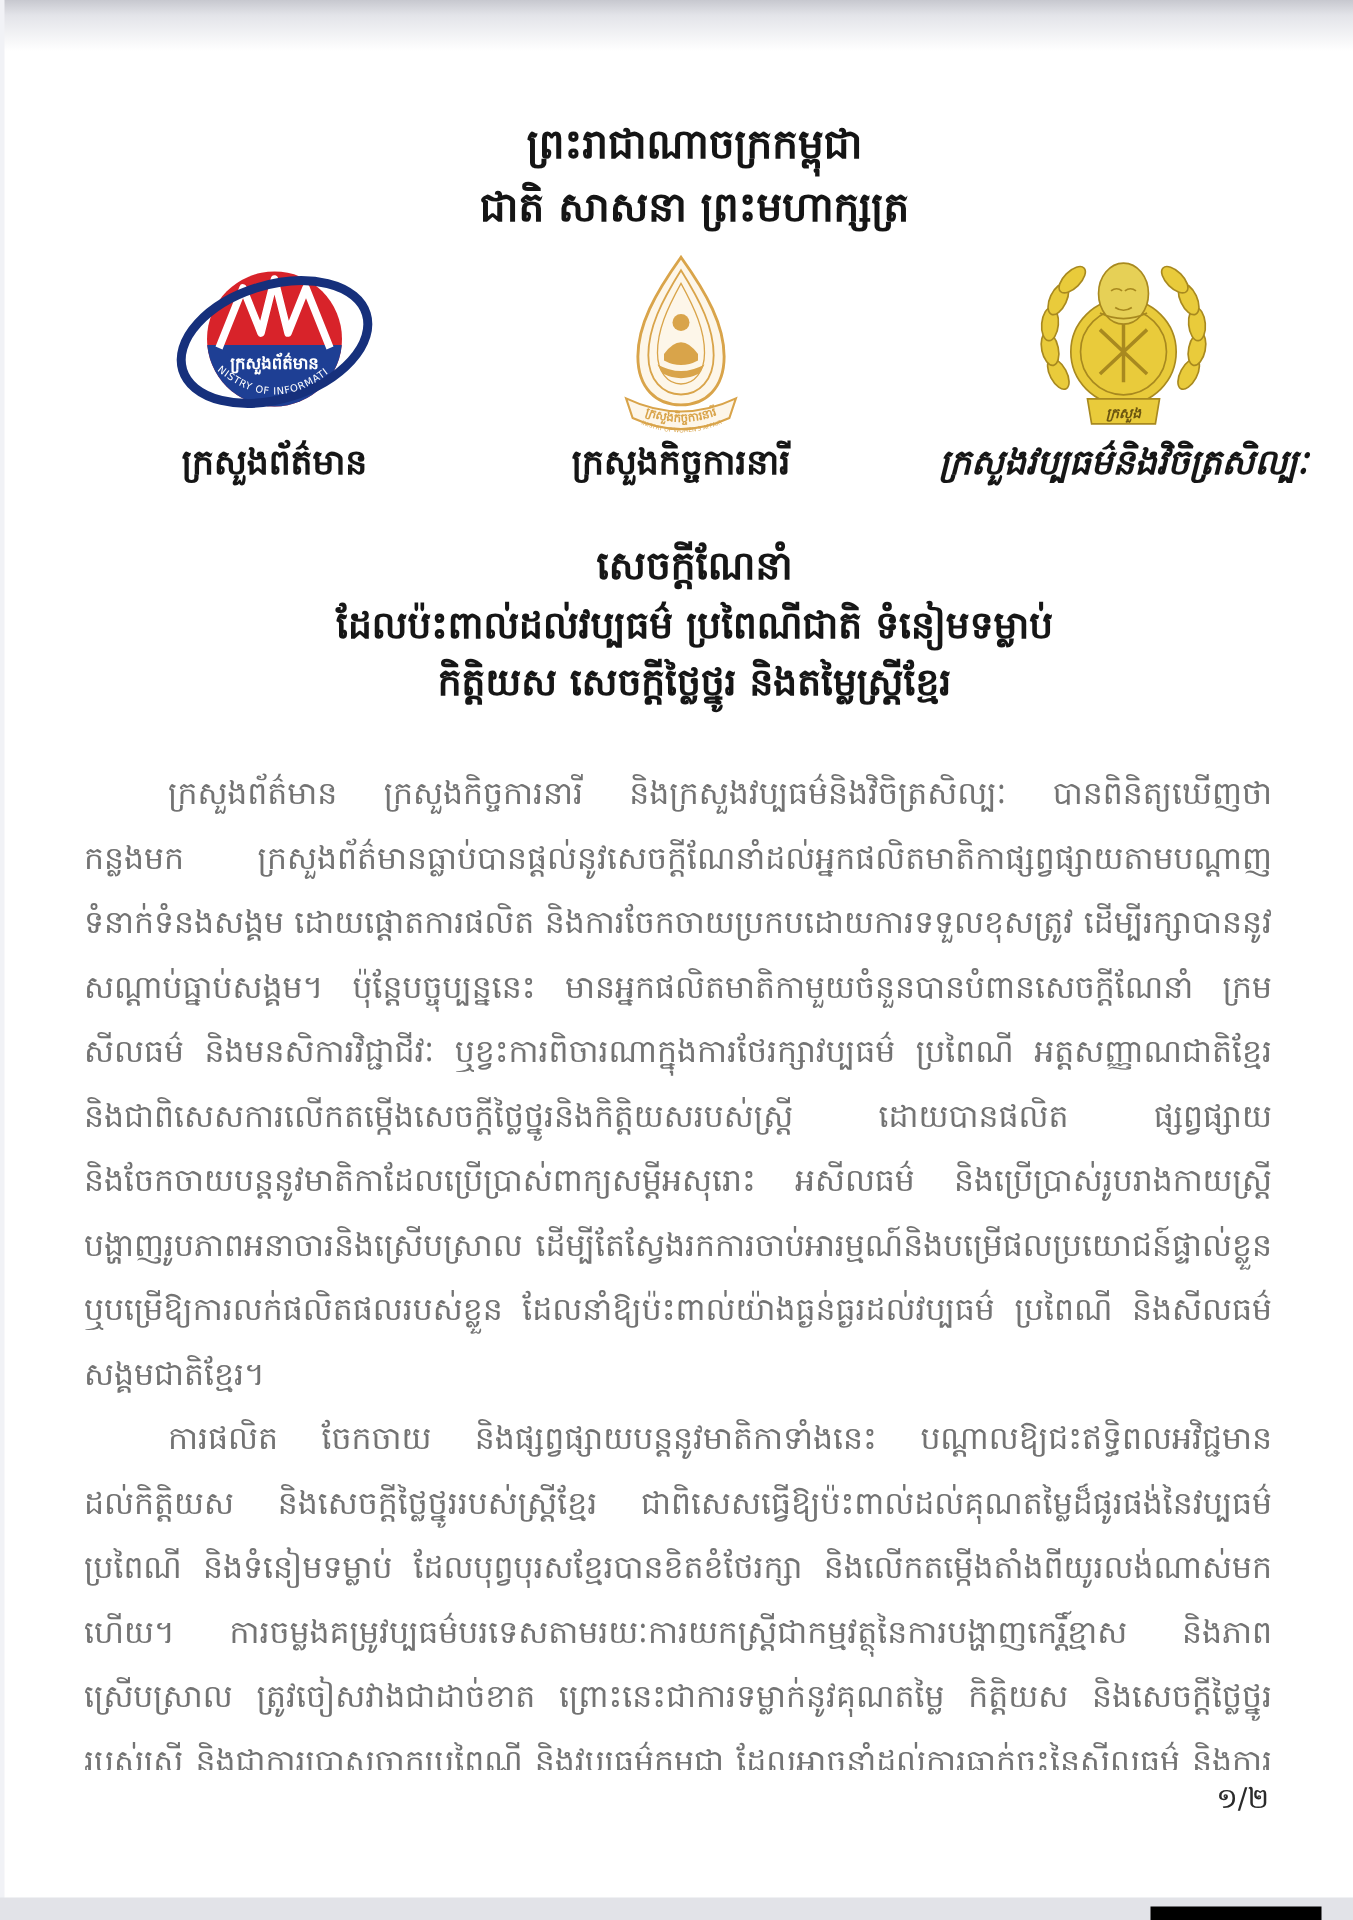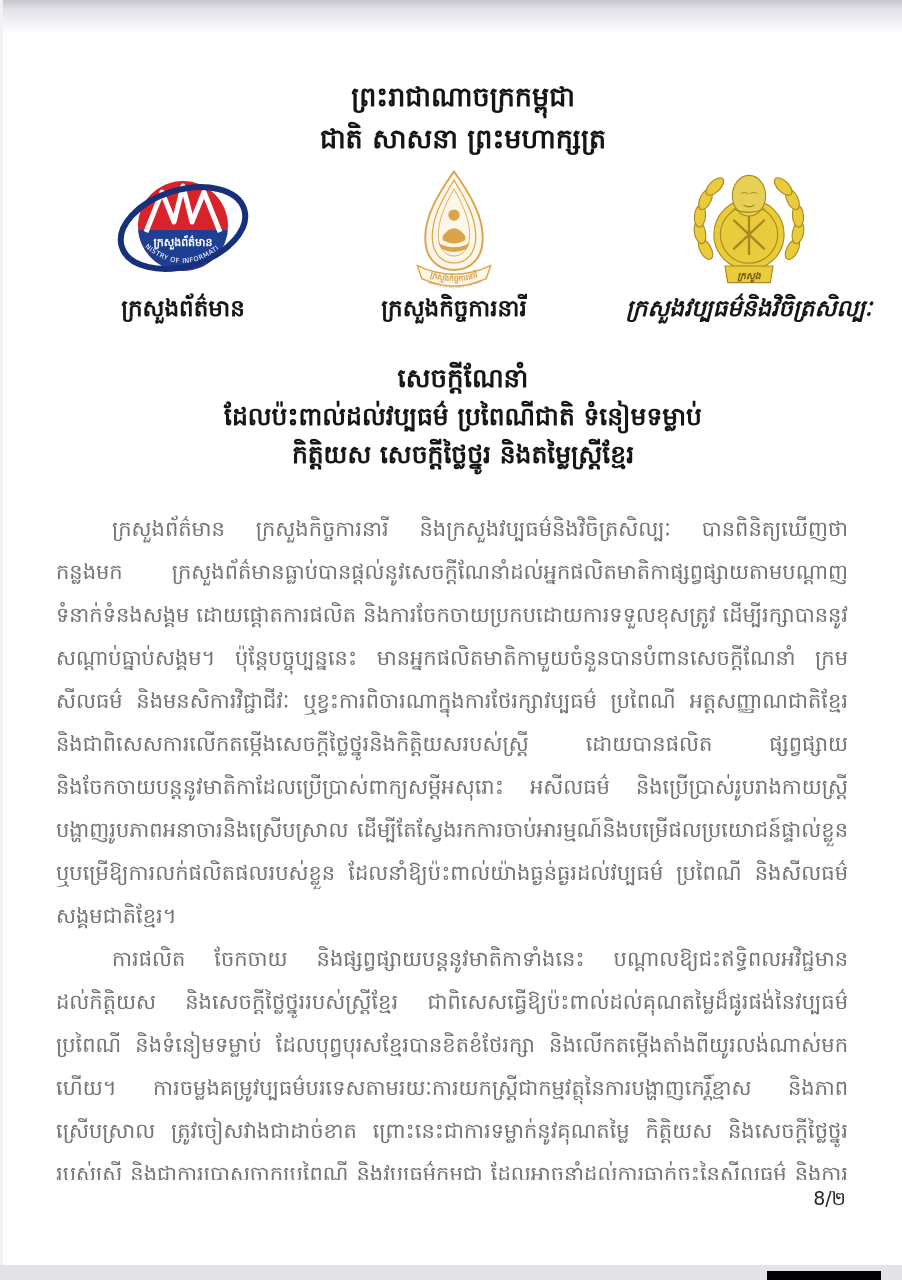--- a/index.html
+++ b/index.html
@@ -143,17 +143,17 @@
     <div class="title-line4">ដែលប៉ះពាល់ដល់វប្បធម៌ ប្រពៃណីជាតិ ទំនៀមទម្លាប់</div>
     <div class="title-line5">កិត្តិយស សេចក្តីថ្លៃថ្នូរ និងតម្លៃស្ត្រីខ្មែរ</div>
   </div>
 
   <main class="body-text">
     <p>ក្រសួងព័ត៌មាន ក្រសួងកិច្ចការនារី និងក្រសួងវប្បធម៌និងវិចិត្រសិល្បៈ បានពិនិត្យឃើញថា កន្លងមក ក្រសួងព័ត៌មានធ្លាប់បានផ្តល់នូវសេចក្តីណែនាំដល់អ្នកផលិតមាតិកាផ្សព្វផ្សាយតាមបណ្តាញទំនាក់ទំនងសង្គម ដោយផ្តោតការផលិត និងការចែកចាយប្រកបដោយការទទួលខុសត្រូវ ដើម្បីរក្សាបាននូវសណ្តាប់ធ្នាប់សង្គម។ ប៉ុន្តែបច្ចុប្បន្ននេះ មានអ្នកផលិតមាតិកាមួយចំនួនបានបំពានសេចក្តីណែនាំ ក្រមសីលធម៌ និងមនសិការវិជ្ជាជីវៈ ឬខ្វះការពិចារណាក្នុងការថែរក្សាវប្បធម៌ ប្រពៃណី អត្តសញ្ញាណជាតិខ្មែរ និងជាពិសេសការលើកតម្កើងសេចក្តីថ្លៃថ្នូរនិងកិត្តិយសរបស់ស្ត្រី ដោយបានផលិត ផ្សព្វផ្សាយ និងចែកចាយបន្តនូវមាតិកាដែលប្រើប្រាស់ពាក្យសម្តីអសុរោះ អសីលធម៌ និងប្រើប្រាស់រូបរាងកាយស្ត្រីបង្ហាញរូបភាពអនាចារនិងស្រើបស្រាល ដើម្បីតែស្វែងរកការចាប់អារម្មណ៍និងបម្រើផលប្រយោជន៍ផ្ទាល់ខ្លួន ឬបម្រើឱ្យការលក់ផលិតផលរបស់ខ្លួន ដែលនាំឱ្យប៉ះពាល់យ៉ាងធ្ងន់ធ្ងរដល់វប្បធម៌ ប្រពៃណី និងសីលធម៌សង្គមជាតិខ្មែរ។</p>
     <p>ការផលិត ចែកចាយ និងផ្សព្វផ្សាយបន្តនូវមាតិកាទាំងនេះ បណ្តាលឱ្យជះឥទ្ធិពលអវិជ្ជមានដល់កិត្តិយស និងសេចក្តីថ្លៃថ្នូររបស់ស្ត្រីខ្មែរ ជាពិសេសធ្វើឱ្យប៉ះពាល់ដល់គុណតម្លៃដ៏ផូរផង់នៃវប្បធម៌ ប្រពៃណី និងទំនៀមទម្លាប់ ដែលបុព្វបុរសខ្មែរបានខិតខំថែរក្សា និងលើកតម្កើងតាំងពីយូរលង់ណាស់មកហើយ។ ការចម្លងគម្រូវប្បធម៌បរទេសតាមរយៈការយកស្ត្រីជាកម្មវត្ថុនៃការបង្ហាញកេរ្តិ៍ខ្មាស និងភាពស្រើបស្រាល ត្រូវចៀសវាងជាដាច់ខាត ព្រោះនេះជាការទម្លាក់នូវគុណតម្លៃ កិត្តិយស និងសេចក្តីថ្លៃថ្នូររបស់ស្ត្រី និងជាការប្រាសចាកប្រពៃណី និងវប្បធម៌កម្ពុជា ដែលអាចនាំដល់ការធ្លាក់ចុះនៃសីលធម៌ និងការយល់ដឹងអំពីអត្តសញ្ញាណជាតិខ្មែរ ក្នុងចំណោមយុវជននិងយុវតីជំនាន់ក្រោយ តាមរយៈប្រព័ន្ធផ្សព្វផ្សាយ និងបណ្តាញទំនាក់ទំនងសង្គម។</p>
 
   </main>
 
-  <div class="page-number">8/២</div>
+  <div class="page-number">១/២</div>
 
   <div class="edge-bottom"></div>
   <div class="black-bar"></div>
 </div>
 
 </body></html>

